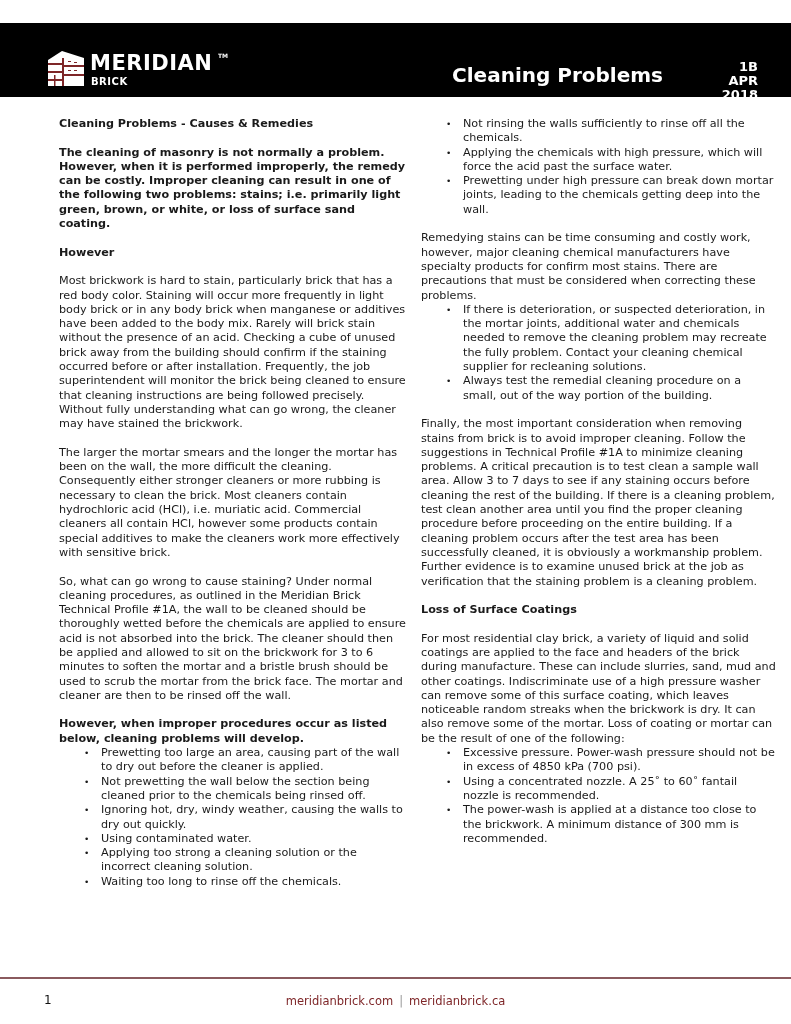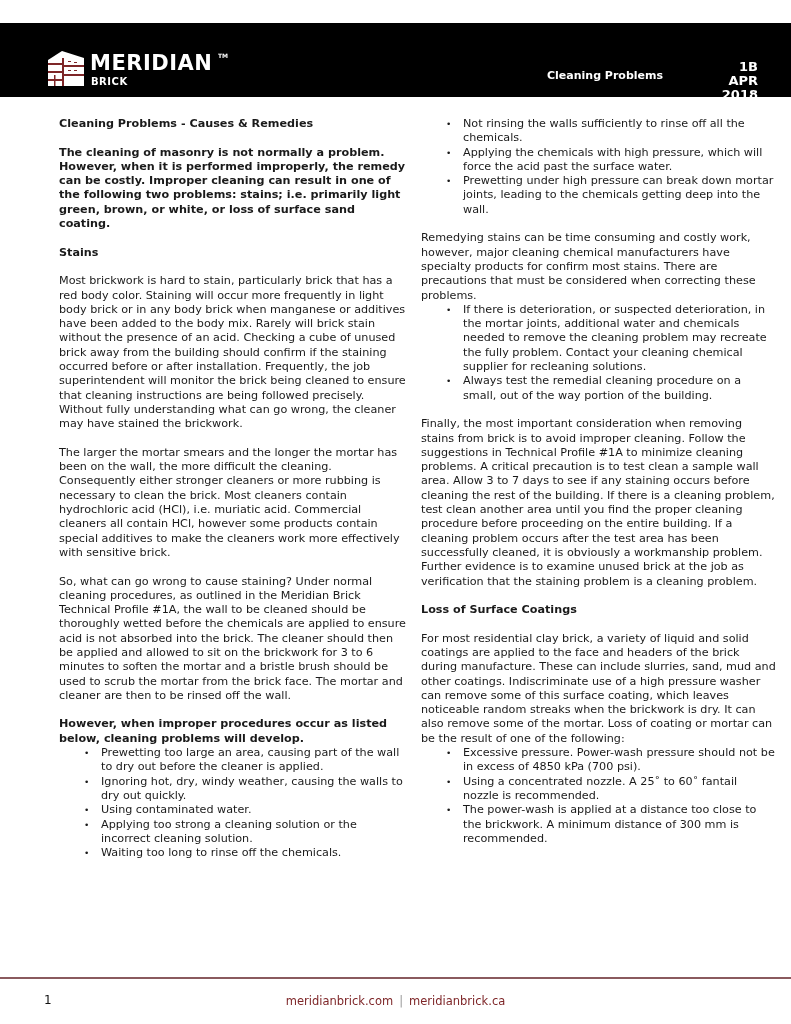--- a/index.html
+++ b/index.html
@@ -5,21 +5,21 @@
   html, body { margin: 0; padding: 0; background: #ffffff; }
   body { width: 791px; height: 1024px; position: relative; overflow: hidden;
          font-family: "DejaVu Sans", sans-serif; color: #1a1a1a; }
   .header { position: absolute; left: 0; top: 23px; width: 791px; height: 74px; background: #000000; }
   .logo { position: absolute; left: 46px; top: 25px; width: 200px; height: 48px; }
   .logo svg { position: absolute; left: 0; top: 0; }
   .logo-word { position: absolute; left: 44px; top: 3px; color: #fff; font-family: "DejaVu Sans", sans-serif;
                font-weight: bold; font-size: 21px; letter-spacing: 0.5px; line-height: 24px; }
   .logo-tm { position: absolute; left: 172px; top: 4px; color: #fff; font-size: 6px; font-weight: bold; }
   .logo-sub { position: absolute; left: 45px; top: 28px; color: #fff; font-weight: bold; font-size: 10px; letter-spacing: 0.5px; }
-  .doc-title { position: absolute; right: 128px; top: 42px; color: #fff; font-weight: bold; font-size: 11px;
+  .doc-title { position: absolute; right: 128px; top: 42px; color: #fff; font-weight: bold; font-size: 20px;
                line-height: 21px; text-align: right; }
   .doc-code { position: absolute; right: 33px; top: 37px; color: #fff; font-weight: bold; font-size: 13px;
               line-height: 14px; text-align: right; }
   .col { position: absolute; top: 117px; font-size: 11.2px; line-height: 14.3px; margin-left: 13px; }
   .col.left { left: 46px; width: 350px; }
   .col.right { left: 408px; width: 355px; top: 117px; }
   p { margin: 0 0 14.3px 0; }
   .bold { font-weight: bold; }
   ul { margin: 0 0 14.3px 0; padding: 0 0 0 42px; list-style: none; }
   ul li { position: relative; }
@@ -58,27 +58,28 @@
   <div class="doc-code">
     <div>1B</div>
     <div>APR</div>
     <div>2018</div>
   </div>
 </div>
 
 <div class="col left">
   <p class="bold">Cleaning Problems - Causes &amp; Remedies</p>
   <p class="bold">The cleaning of masonry is not normally a problem. However, when it is performed improperly, the remedy can be costly. Improper cleaning can result in one of the following two problems: stains; i.e. primarily light green, brown, or white, or loss of surface sand coating.</p>
-  <p class="bold">Stains</p>
+  <p class="bold">However</p>
   <p>Most brickwork is hard to stain, particularly brick that has a red body color. Staining will occur more frequently in light body brick or in any body brick when manganese or additives have been added to the body mix. Rarely will brick stain without the presence of an acid. Checking a cube of unused brick away from the building should confirm if the staining occurred before or after installation. Frequently, the job superintendent will monitor the brick being cleaned to ensure that cleaning instructions are being followed precisely. Without fully understanding what can go wrong, the cleaner may have stained the brickwork.</p>
   <p>The larger the mortar smears and the longer the mortar has been on the wall, the more difficult the cleaning. Consequently either stronger cleaners or more rubbing is necessary to clean the brick. Most cleaners contain hydrochloric acid (HCl), i.e. muriatic acid. Commercial cleaners all contain HCl, however some products contain special additives to make the cleaners work more effectively with sensitive brick.</p>
   <p>So, what can go wrong to cause staining? Under normal cleaning procedures, as outlined in the Meridian Brick Technical Profile #1A, the wall to be cleaned should be thoroughly wetted before the chemicals are applied to ensure acid is not absorbed into the brick. The cleaner should then be applied and allowed to sit on the brickwork for 3 to 6 minutes to soften the mortar and a bristle brush should be used to scrub the mortar from the brick face. The mortar and cleaner are then to be rinsed off the wall.</p>
   <p class="bold" style="margin-bottom:0">However, when improper procedures occur as listed below, cleaning problems will develop.</p>
   <ul>
     <li>Prewetting too large an area, causing part of the wall to dry out before the cleaner is applied.</li>
+    <li>Not prewetting the wall below the section being cleaned prior to the chemicals being rinsed off.</li>
     <li>Ignoring hot, dry, windy weather, causing the walls to dry out quickly.</li>
     <li>Using contaminated water.</li>
     <li>Applying too strong a cleaning solution or the incorrect cleaning solution.</li>
     <li>Waiting too long to rinse off the chemicals.</li>
   </ul>
 </div>
 
 <div class="col right">
   <ul>
     <li>Not rinsing the walls sufficiently to rinse off all the chemicals.</li>

